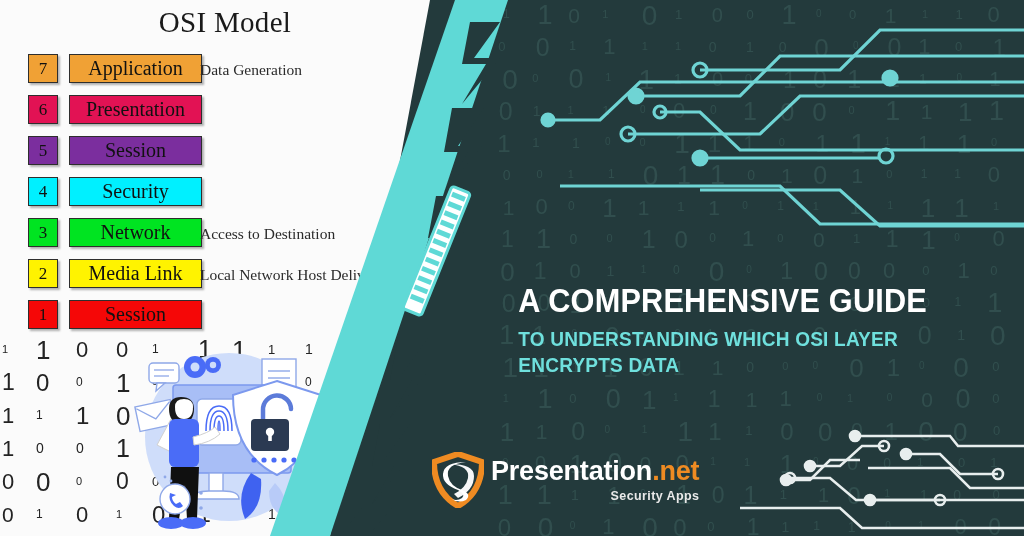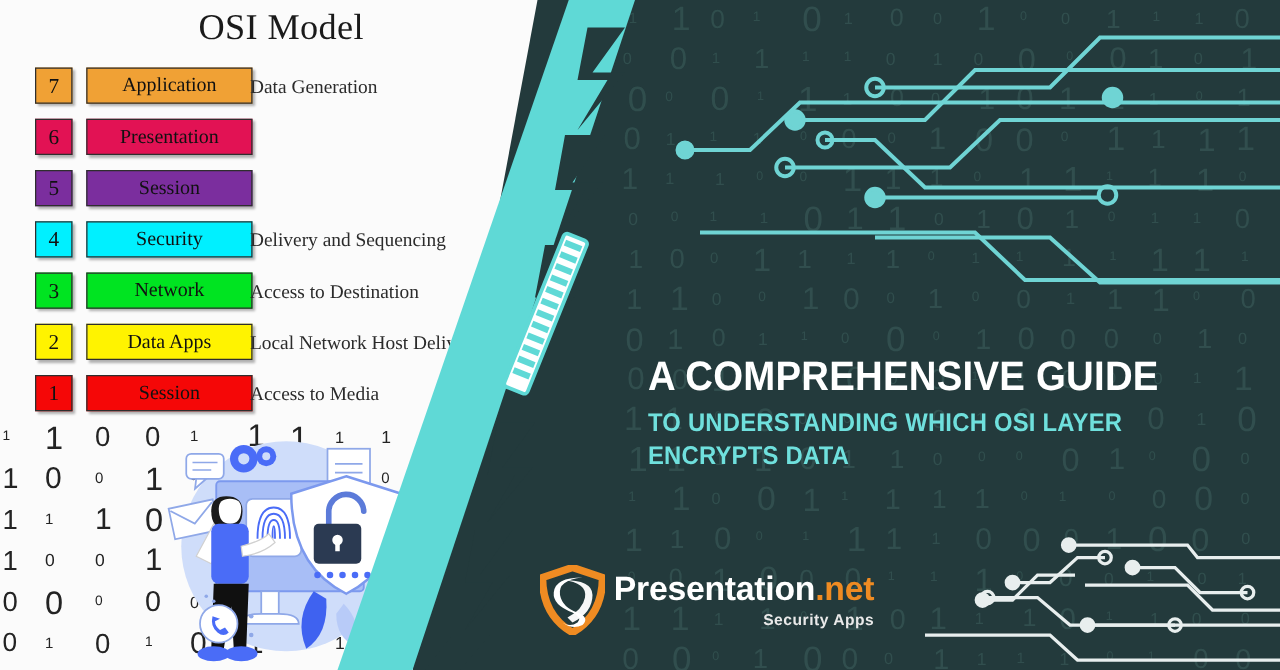--- a/index.html
+++ b/index.html
@@ -23,21 +23,21 @@
     font-family:"Liberation Serif", serif;font-size:29px;color:#1a1a1a;letter-spacing:.3px;}
   .osi-rows{position:absolute;left:28px;top:54px;width:420px;}
   .osi-row{position:relative;height:33px;margin-bottom:8px;}
   .osi-num{position:absolute;left:0;top:0;width:30px;height:29px;
     border:1px solid #2e2e2e;box-sizing:border-box;
     font-family:"Liberation Serif",serif;font-size:17px;color:#111;
     display:flex;align-items:center;justify-content:center;
     box-shadow:2px 2px 2px rgba(0,0,0,.30);}
   .osi-name{position:absolute;left:41px;top:0;width:133px;height:29px;
     border:1px solid #2e2e2e;box-sizing:border-box;
-    font-family:"Liberation Serif",serif;font-size:16px;color:#111;
+    font-family:"Liberation Serif",serif;font-size:20px;color:#111;
     display:flex;align-items:center;justify-content:center;
     box-shadow:2px 2px 2px rgba(0,0,0,.30);}
   .osi-desc{position:absolute;left:172px;top:1px;height:29px;
     font-family:"Liberation Serif",serif;font-size:15.5px;color:#2b2b2b;
     display:flex;align-items:center;white-space:nowrap;}
 
   
   .illus{position:absolute;left:125px;top:333px;width:200px;height:200px;}
 
   
@@ -196,36 +196,34 @@
         <div class="osi-num" style="background: rgb(226, 18, 84);">6</div>
         <div class="osi-name" style="background: rgb(226, 18, 84);">Presentation</div>
       </div>
       <div class="osi-row">
         <div class="osi-num" style="background: rgb(123, 46, 158);">5</div>
         <div class="osi-name" style="background: rgb(123, 46, 158);">Session</div>
       </div>
       <div class="osi-row">
         <div class="osi-num" style="background: rgb(0, 240, 255);">4</div>
         <div class="osi-name" style="background: rgb(0, 240, 255);">Security</div>
-        <div class="osi-desc">Delivery and Sequencing</div>
       </div>
       <div class="osi-row">
         <div class="osi-num" style="background: rgb(0, 228, 33);">3</div>
         <div class="osi-name" style="background: rgb(0, 228, 33);">Network</div>
         <div class="osi-desc">Access to Destination</div>
       </div>
       <div class="osi-row">
         <div class="osi-num" style="background: rgb(255, 243, 0);">2</div>
-        <div class="osi-name" style="background: rgb(255, 243, 0);">Data Apps</div>
+        <div class="osi-name" style="background: rgb(255, 243, 0);">Media Link</div>
         <div class="osi-desc">Local Network Host Delivery</div>
       </div>
       <div class="osi-row">
         <div class="osi-num" style="background: rgb(245, 7, 7);">1</div>
         <div class="osi-name" style="background: rgb(245, 7, 7);">Session</div>
-        <div class="osi-desc">Access to Media</div>
       </div>
     </div>
 
   <div class="illus">
     <svg viewBox="0 0 200 200" width="200" height="200" xmlns="http://www.w3.org/2000/svg">
       <circle cx="104" cy="104" r="84" fill="#CFDDFA"></circle>
 
       <g>
         <rect x="137" y="26" width="34" height="42" fill="#ffffff" stroke="#8FA8E8" stroke-width="1.4"></rect>
         <line x1="143" y1="38" x2="165" y2="38" stroke="#8FA8E8" stroke-width="1.4"></line>

